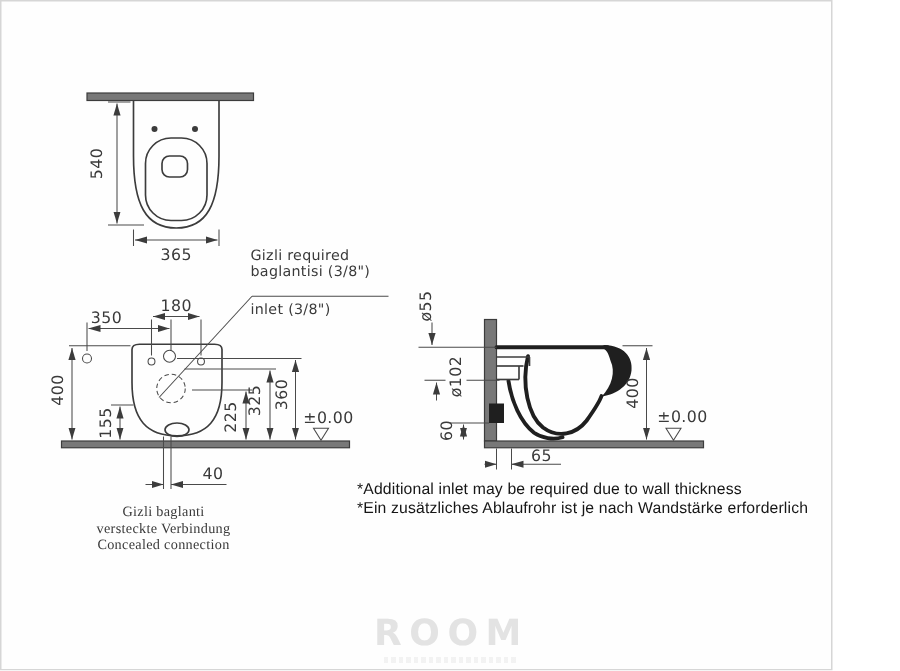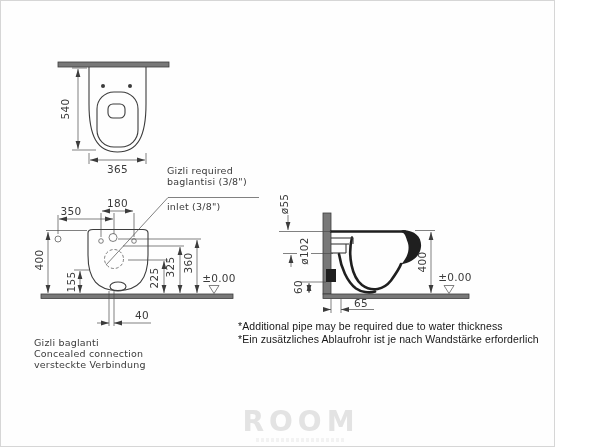--- a/index.html
+++ b/index.html
@@ -12,30 +12,30 @@
   .cad-line{stroke:#3c3c3c;stroke-width:1.1;fill:none;}
   .thin{stroke:#4a4a4a;stroke-width:0.7;fill:none;}
   .thick{stroke:#1f1f1f;stroke-width:2.6;fill:none;stroke-linecap:round;}
   .fillwall{fill:#787878;stroke:#3c3c3c;stroke-width:0.8;}
   .cadtext{font-family:"DejaVu Sans",sans-serif;font-size:10.5px;fill:#3a3a3a;letter-spacing:.3px;}
   .label{
     position:absolute;font-family:"DejaVu Sans",sans-serif;font-size:9.5px;
     line-height:11px;color:#3a3a3a;letter-spacing:.2px;
   }
   .label .ln{display:block;}
-  .center{text-align:left;}
+  .center{text-align:center;font-family:Liberation Serif, serif;}
   .notes{
     position:absolute;left:237px;top:319px;font-family:"Liberation Sans",sans-serif;
     font-size:10.5px;line-height:12.6px;color:#161616;letter-spacing:.1px;
   }
   .notes .ln{display:block;white-space:nowrap;}
   .watermark{
     position:absolute;left:238px;top:408px;width:124px;text-align:center;
     color:#e3e3e3;font-family:"DejaVu Sans",sans-serif;font-weight:800;
-    font-size:28px;letter-spacing:5px;line-height:26px;user-select:none;
+    font-size:24px;letter-spacing:5px;line-height:26px;user-select:none;
   }
   .tagline{
     margin:3px auto 0;width:90px;height:4px;opacity:.55;
     background:repeating-linear-gradient(90deg,#e9e9e9 0 3px,transparent 3px 5px);
   }
 </style>
 </head>
 <body>
 
 <div class="page">
@@ -166,26 +166,26 @@
 <div class="label" style="left:166px;top:164px;width:100px;">
   <span class="ln">Gizli required</span>
   <span class="ln">baglantisi (3/8")</span>
 </div>
 <div class="label" style="left:166px;top:200px;width:100px;">
   <span class="ln">inlet (3/8")</span>
 </div>
 
 <div class="label center" style="left:33px;top:336px;width:150px;">
   <span class="ln">Gizli baglanti</span>
+  <span class="ln">versteckte Verbindung</span>
   <span class="ln">Concealed connection</span>
-  <span class="ln">versteckte Verbindung</span>
 </div>
 
 <div class="notes">
-  <span class="ln">*Additional pipe may be required due to water thickness</span>
+  <span class="ln">*Additional inlet may be required due to wall thickness</span>
   <span class="ln">*Ein zusätzliches Ablaufrohr ist je nach Wandstärke erforderlich</span>
 </div>
 
 <div class="watermark">
   <span>ROOM</span>
   <div class="tagline"></div>
 </div>
 
 </div>
 

